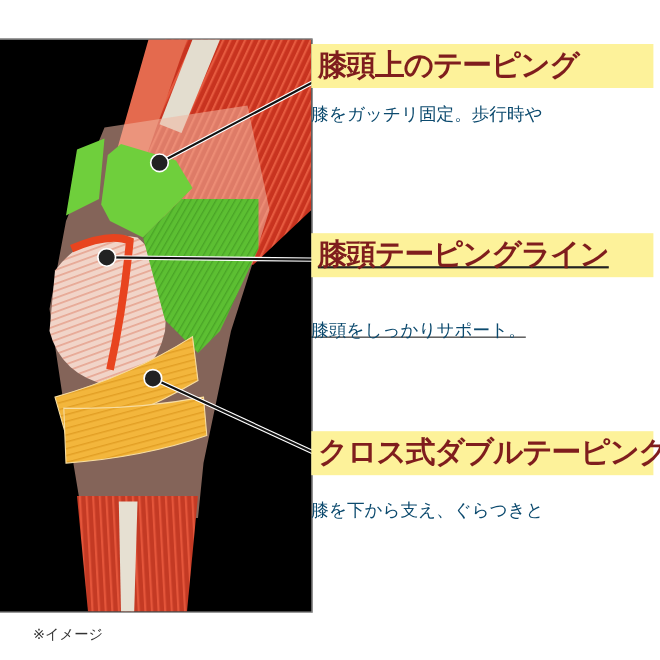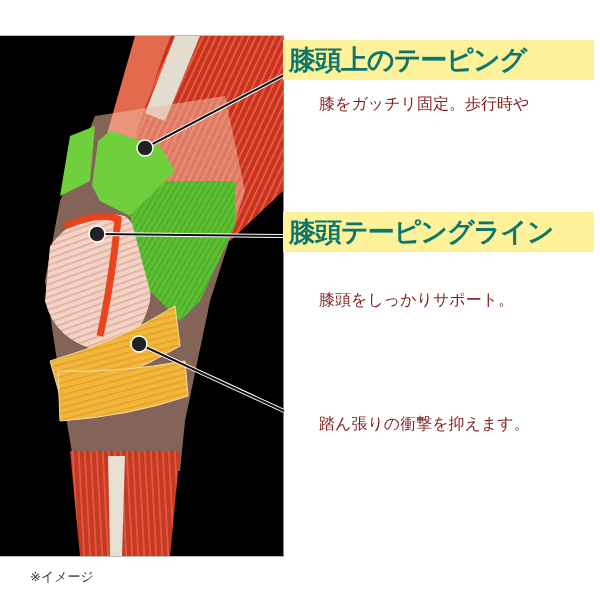--- a/index.html
+++ b/index.html
@@ -14,27 +14,27 @@
       background: #000; overflow: hidden;
       border-right: 1px solid #888; border-top: 1px solid #bbb; border-bottom: 1px solid #bbb;
     }
     .illustration svg { position: absolute; left: 0; top: -35px; }
     .leaders { position: absolute; left: 0; top: 0; width: 600px; height: 600px; pointer-events: none; }
     .section { position: absolute; left: 283px; width: 317px; }
     .title-band {
       background: #fdf29a;
       height: 40px; line-height: 40px;
       padding-left: 6px;
-      font-size: 27px; font-weight: bold; color: #0f766e;
+      font-size: 27px; font-weight: bold; color: #7f1d1d;
       white-space: nowrap; letter-spacing: -1px;
       width: 305px;
     }
     .desc {
-      margin-top: 12px; padding-left: 36px;
-      font-size: 16px; line-height: 24px; color: #7f1d1d;
+      margin-top: 12px; padding-left: 0;
+      font-size: 16px; line-height: 24px; color: #0c4a6e;
       white-space: nowrap;
     }
     .desc .line { display: block; }
     .footnote {
       position: absolute; left: 30px; top: 568px;
       font-size: 13px; color: #333;
     }
   </style>
 </head>
 <body>
@@ -105,26 +105,27 @@
   </g>
 </svg>
 
 <div class="section" style="top:40px;">
   <div class="title-band">膝頭上のテーピング</div>
   <div class="desc">
     <span class="line">膝をガッチリ固定。歩行時や</span>
   </div>
 </div>
 
-<div class="section" style="top:212px;">
+<div class="section" style="top:212px;text-decoration:underline;">
   <div class="title-band">膝頭テーピングライン</div>
   <div class="desc" style="margin-top:36px;">
     <span class="line">膝頭をしっかりサポート。</span>
   </div>
 </div>
 
 <div class="section" style="top:392px;">
+  <div class="title-band">クロス式ダブルテーピング</div>
   <div class="desc" style="margin-top:20px;">
-    <span class="line">踏ん張りの衝撃を抑えます。</span>
+    <span class="line">膝を下から支え、ぐらつきと</span>
   </div>
 </div>
 
 <div class="footnote">※イメージ</div>
 
 </body></html>

